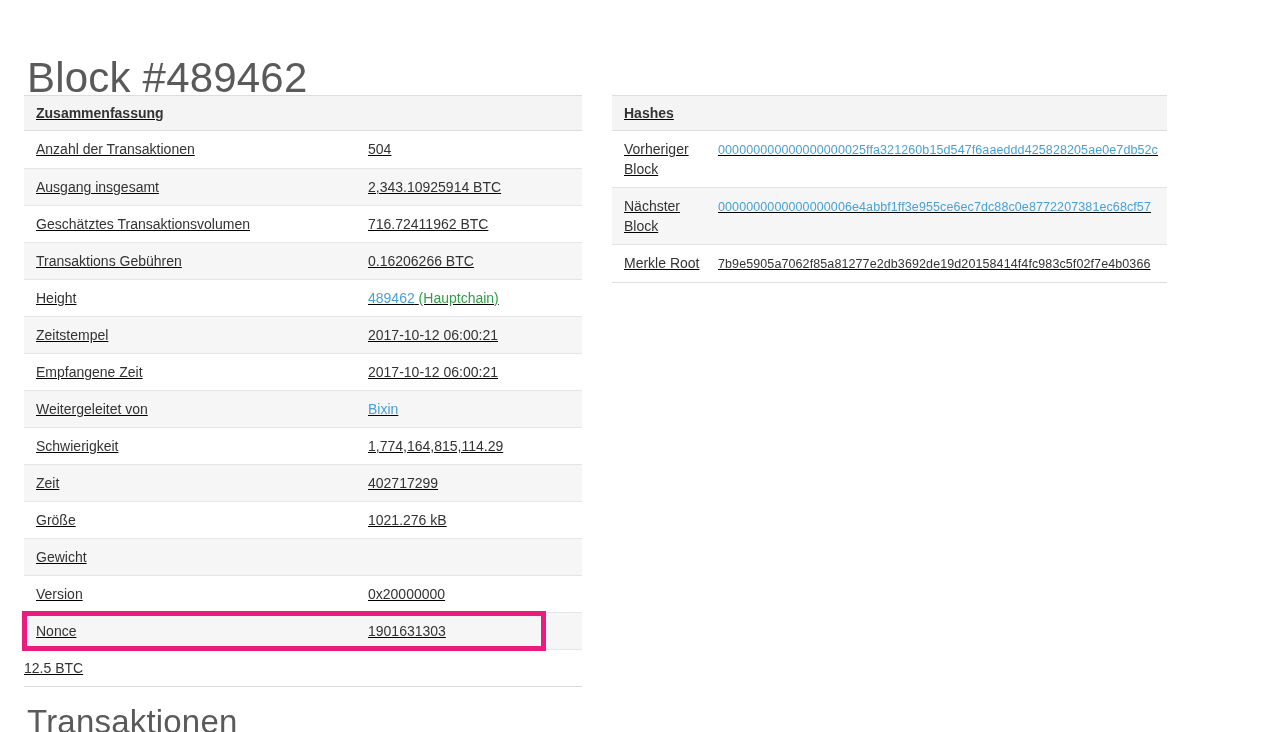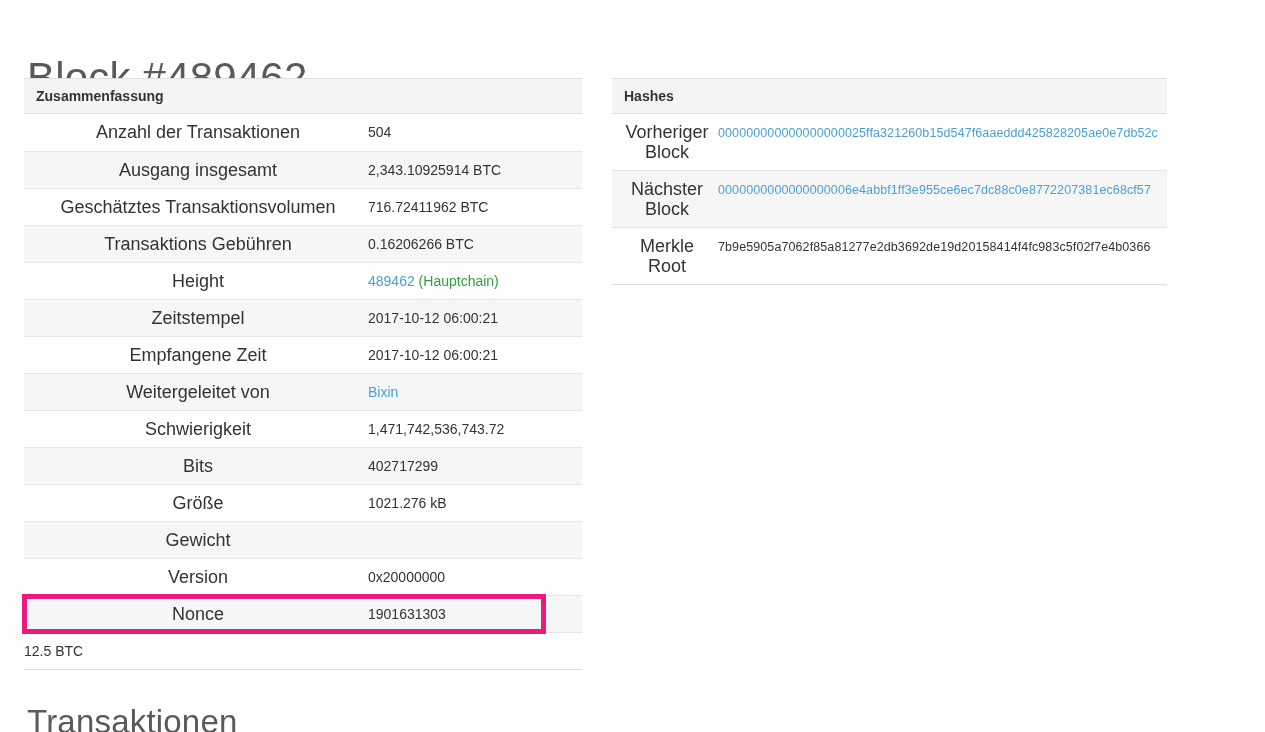--- a/index.html
+++ b/index.html
@@ -13,33 +13,33 @@
     --text:#333333;
     --title:#5a5a5a;
   }
   *{margin:0;padding:0;box-sizing:border-box;}
   html,body{width:1265px;height:732px;overflow:hidden;background:#ffffff;
     font-family:"Liberation Sans","DejaVu Sans",sans-serif;}
   .page-title{position:absolute;left:27px;top:14px;font-size:42px;font-weight:500;
     color:var(--title);letter-spacing:0.2px;margin-top:40px;}
   .tx-title{position:absolute;left:27px;top:703px;font-size:33px;font-weight:500;
     color:var(--title);letter-spacing:0.2px;}
-  .panel{position:absolute;top:78px;}
+  .panel{position:absolute;top:95px;text-decoration:underline;}
   .panel-left{left:24px;width:558px;}
   .panel-right{left:612px;width:555px;}
   .panel-heading{background:var(--heading-bg);border-top:1px solid var(--border);
     border-bottom:1px solid var(--border);padding:8px 12px;font-weight:bold;
     font-size:14px;color:var(--text);line-height:18px;}
   .rows{border-bottom:1px solid var(--border);}
   .t-row{display:flex;position:relative;min-height:37px;padding:8px 0;
     border-top:1px solid var(--row-border);}
   .t-row:first-child{border-top:none;}
   .t-row:nth-child(even){background:var(--stripe);}
-  .t-label{padding-left:12px;padding-right:8px;color:var(--text);font-size:18px;
-    line-height:20px;text-align:center;}
+  .t-label{padding-left:12px;padding-right:8px;color:var(--text);font-size:14px;
+    line-height:20px;}
   .panel-left .t-label{width:344px;flex:0 0 344px;}
   .panel-right .t-label{width:106px;flex:0 0 106px;}
   .t-value{flex:1;font-size:14px;color:var(--text);padding-right:8px;line-height:20px;}
   .hash-val{font-size:12.5px;letter-spacing:0.1px;word-break:break-all;}
   .link{color:var(--link);cursor:pointer;text-decoration:none;}
   .green{color:var(--green);margin-top:18px;}
   .highlight-box{position:absolute;border:5px solid var(--highlight);
     pointer-events:none;z-index:5;}
   .hl-full{top:-2px;bottom:-3px;left:-3px;right:-5px;}
   .hl-partial{top:-2px;bottom:-2px;left:-2px;right:36px;}
@@ -79,24 +79,24 @@
       <div class="t-row">
     <div class="t-label">Empfangene Zeit</div>
     <div class="t-value"><span>2017-10-12 06:00:21</span></div>
   </div>
       <div class="t-row">
     <div class="t-label">Weitergeleitet von</div>
     <div class="t-value"><span class="link">Bixin</span></div>
   </div>
       <div class="t-row">
     <div class="t-label">Schwierigkeit</div>
-    <div class="t-value"><span>1,471,742,536,743.72</span></div>
+    <div class="t-value"><span>1,774,164,815,114.29</span></div>
   </div>
       <div class="t-row">
-    <div class="t-label">Bits</div>
+    <div class="t-label">Zeit</div>
     <div class="t-value"><span>402717299</span></div>
   </div>
       <div class="t-row">
     <div class="t-label">Größe</div>
     <div class="t-value"><span>1021.276 kB</span></div>
   </div>
       <div class="t-row">
     <div class="t-label">Gewicht</div>
   </div>
       <div class="t-row">

